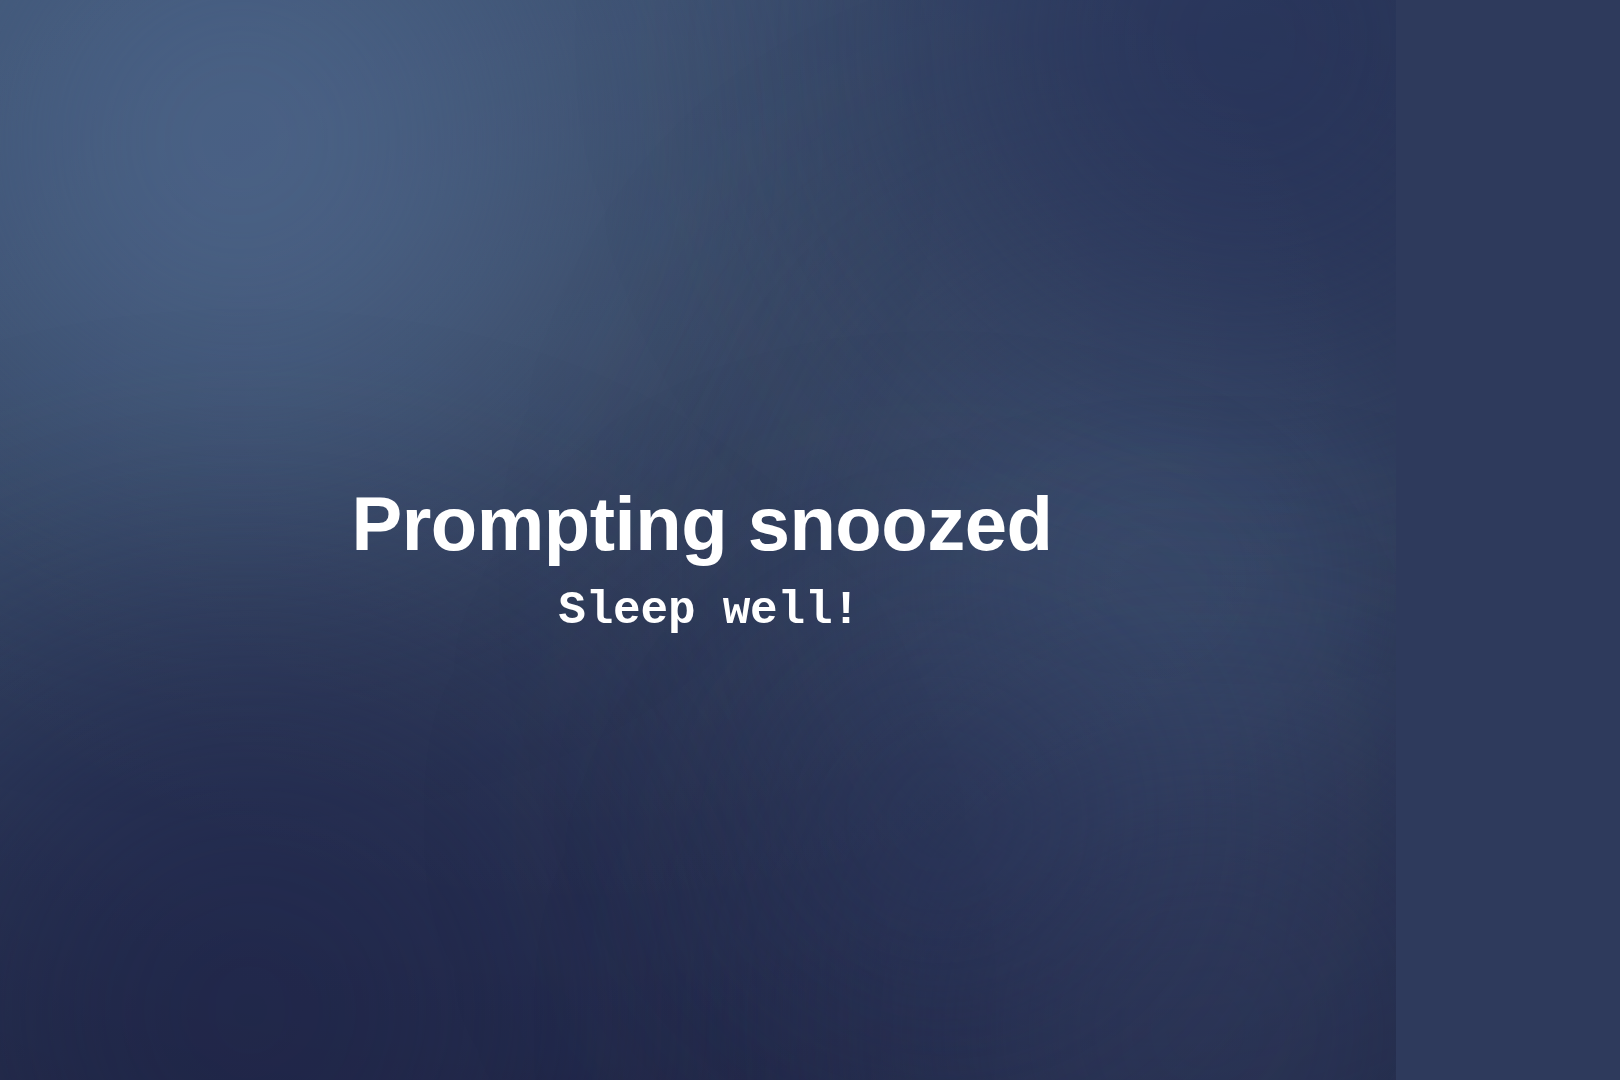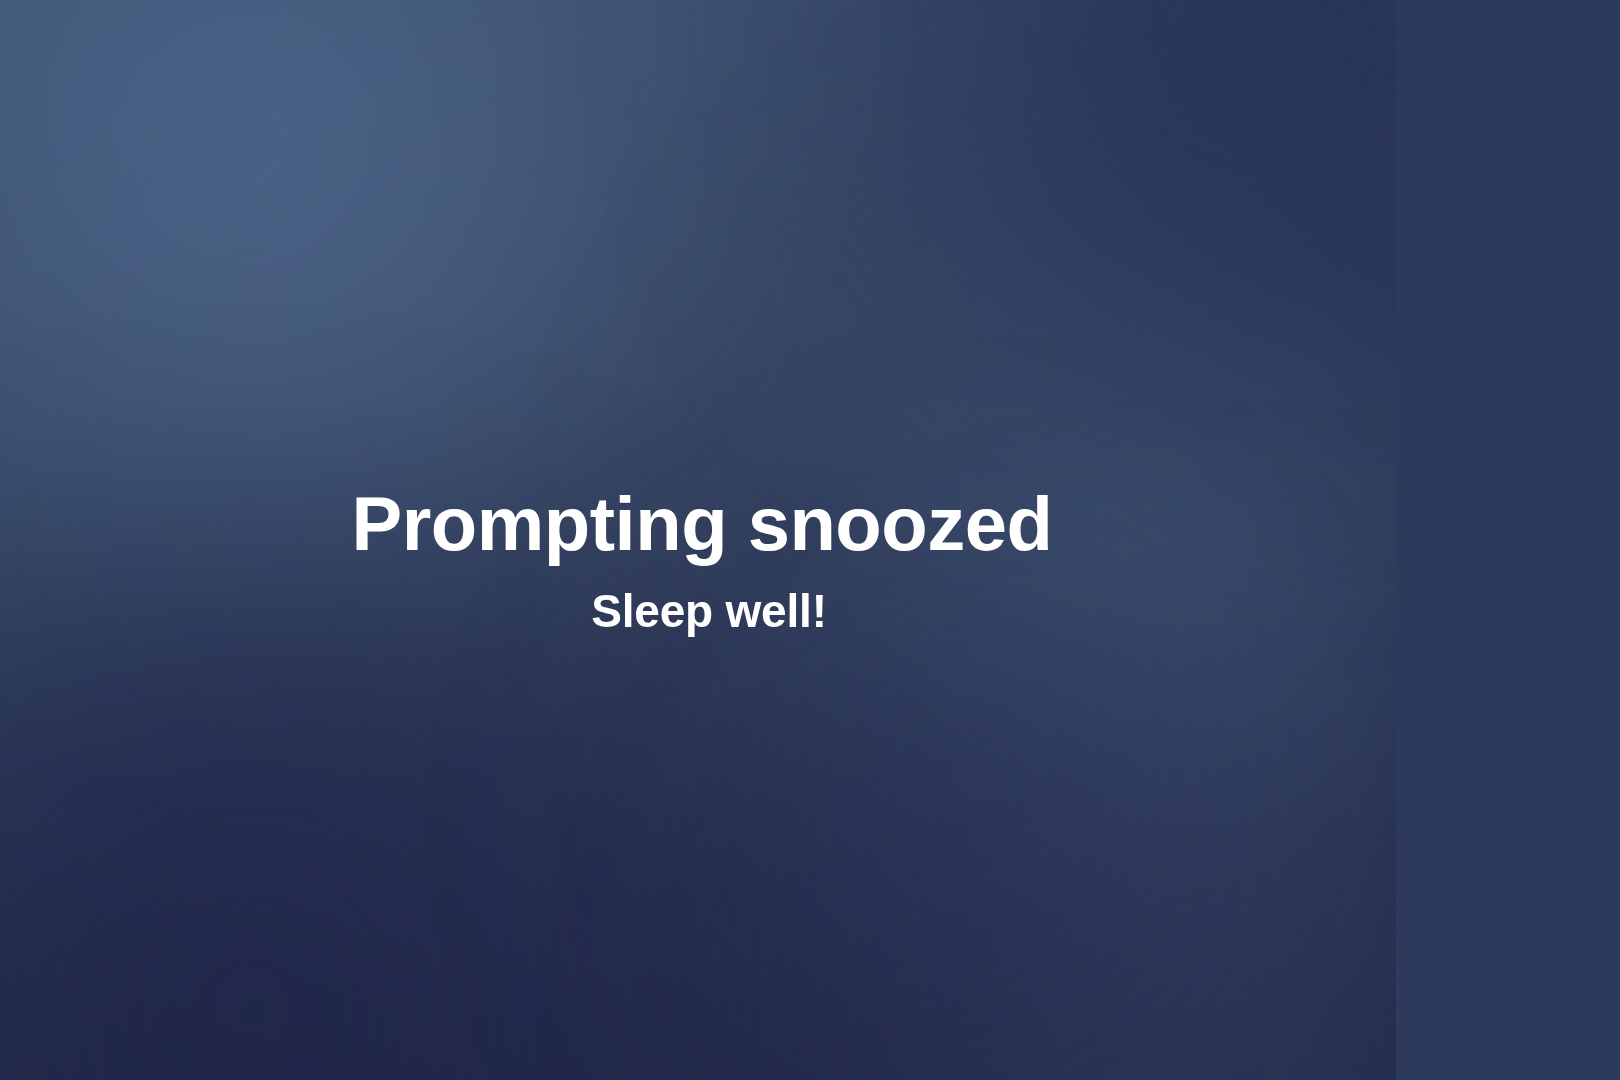--- a/index.html
+++ b/index.html
@@ -151,20 +151,21 @@
 
   .subheadline {
     font-size: 46px;
     font-weight: bold;
     line-height: 1.0;
     color: #ffffff;
     letter-spacing: -0.2px;
     margin: 26px 0 0 0;
     padding: 0 0 0 22px;
     white-space: nowrap;
+    font-family: Liberation Mono, monospace;
   }
 </style>
 </head>
 <body>
 
 <div id="screen">
 
   <div class="bg-base"></div>
   <div class="bg-blob blob-ul"></div>
   <div class="bg-blob blob-rm"></div>

